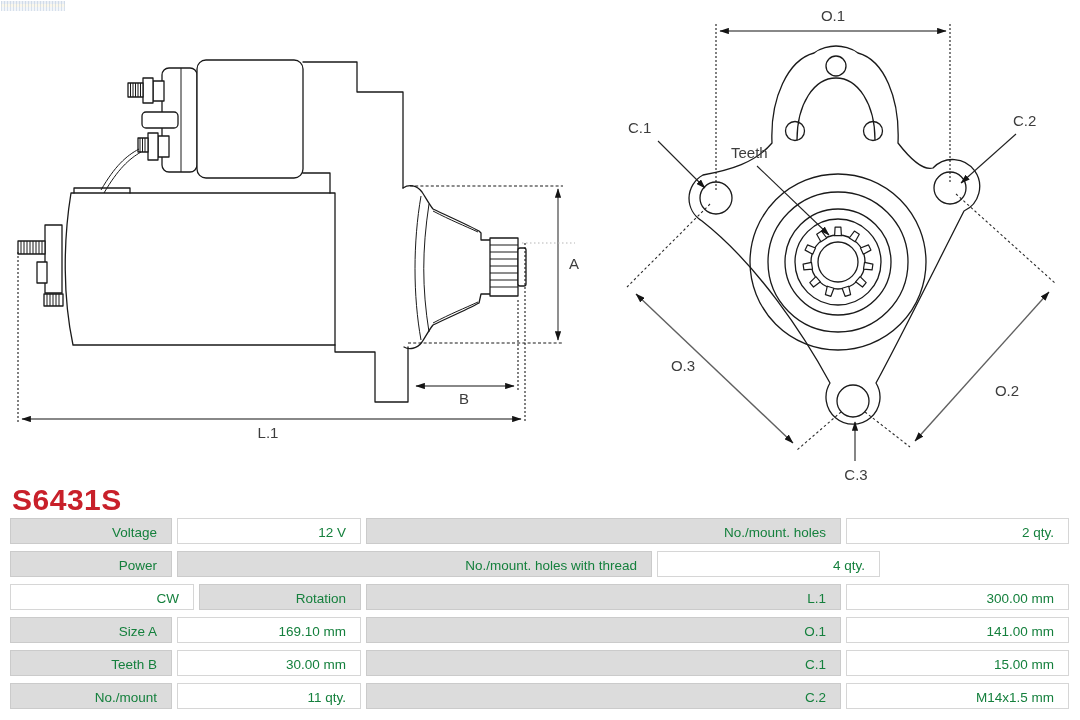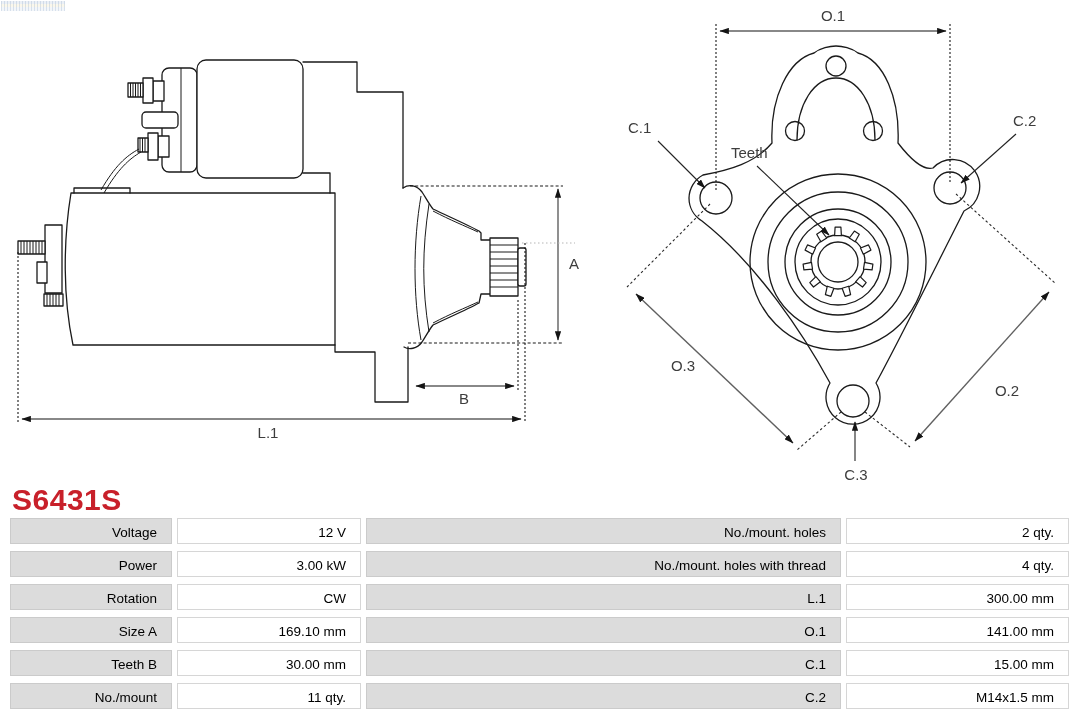--- a/index.html
+++ b/index.html
@@ -18,21 +18,21 @@
   .dotv{fill:none;stroke:#1a1a1a;stroke-width:1.1;stroke-dasharray:2 2;}
   .dotd{fill:none;stroke:#2a2a2a;stroke-width:1.1;stroke-dasharray:2.5 2.5;}
   .ctr{fill:none;stroke:#b5b5b5;stroke-width:1;stroke-dasharray:1.5 2.5;}
   .leader{fill:none;stroke:#222;stroke-width:1.1;}
   .lbl{font-family:"Liberation Sans", sans-serif;font-size:15px;fill:#3d3d3d;}
   .tooth{fill:#fff;stroke:#1a1a1a;stroke-width:1.2;stroke-linejoin:round;}
   #part-number{position:absolute;left:12px;top:483px;font-size:30px;font-weight:600;
                letter-spacing:.5px;color:#c8202a;}
   #spec-table{position:absolute;left:10px;top:518px;width:1059px;}
   .srow{display:flex;gap:5px;margin-bottom:3px;height:30px;}
-  .cell{box-sizing:border-box;height:26px;line-height:28px;font-size:13.5px;color:#000000;
+  .cell{box-sizing:border-box;height:26px;line-height:28px;font-size:13.5px;color:#15803d;
         text-align:right;padding-right:14px;overflow:hidden;white-space:nowrap;}
   .cl{background:#dcdcdc;border:1px solid #cbcbcb;}
   .cv{background:#ffffff;border:1px solid #d6d6d6;}
   .w1{width:162px;} .w2{width:184px;} .w3{width:475px;} .w4{width:223px;}
 </style>
 </head>
 <body>
 
 <div id="stage">
 
@@ -217,27 +217,26 @@
 
   <div id="spec-table">
     <div class="srow">
       <div class="cell cl w1">Voltage</div>
       <div class="cell cv w2">12 V</div>
       <div class="cell cl w3">No./mount. holes</div>
       <div class="cell cv w4">2 qty.</div>
     </div>
     <div class="srow">
       <div class="cell cl w1">Power</div>
-      <div class="cell cv w2">3.00 kW</div>
       <div class="cell cl w3">No./mount. holes with thread</div>
       <div class="cell cv w4">4 qty.</div>
     </div>
     <div class="srow">
+      <div class="cell cv w2">CW</div>
       <div class="cell cl w1">Rotation</div>
-      <div class="cell cv w2">CW</div>
       <div class="cell cl w3">L.1</div>
       <div class="cell cv w4">300.00 mm</div>
     </div>
     <div class="srow">
       <div class="cell cl w1">Size A</div>
       <div class="cell cv w2">169.10 mm</div>
       <div class="cell cl w3">O.1</div>
       <div class="cell cv w4">141.00 mm</div>
     </div>
     <div class="srow">

